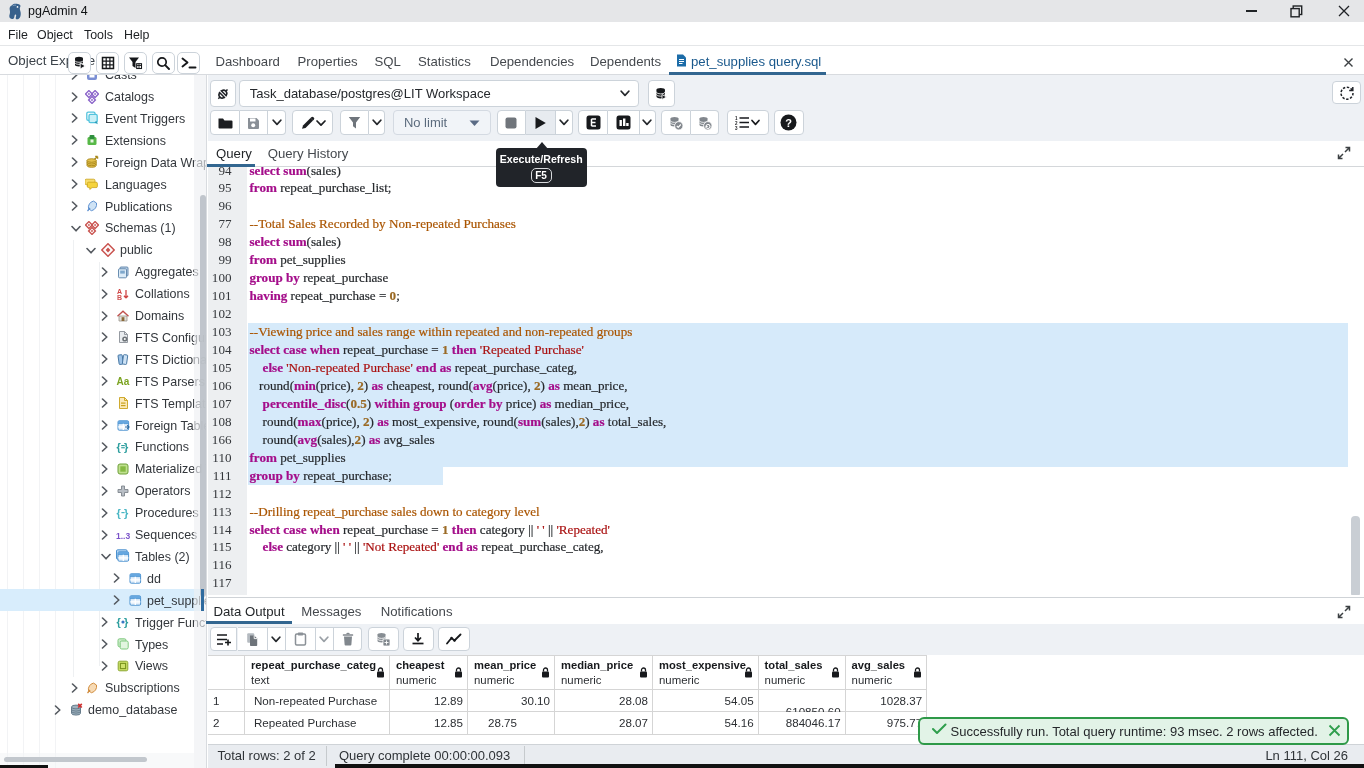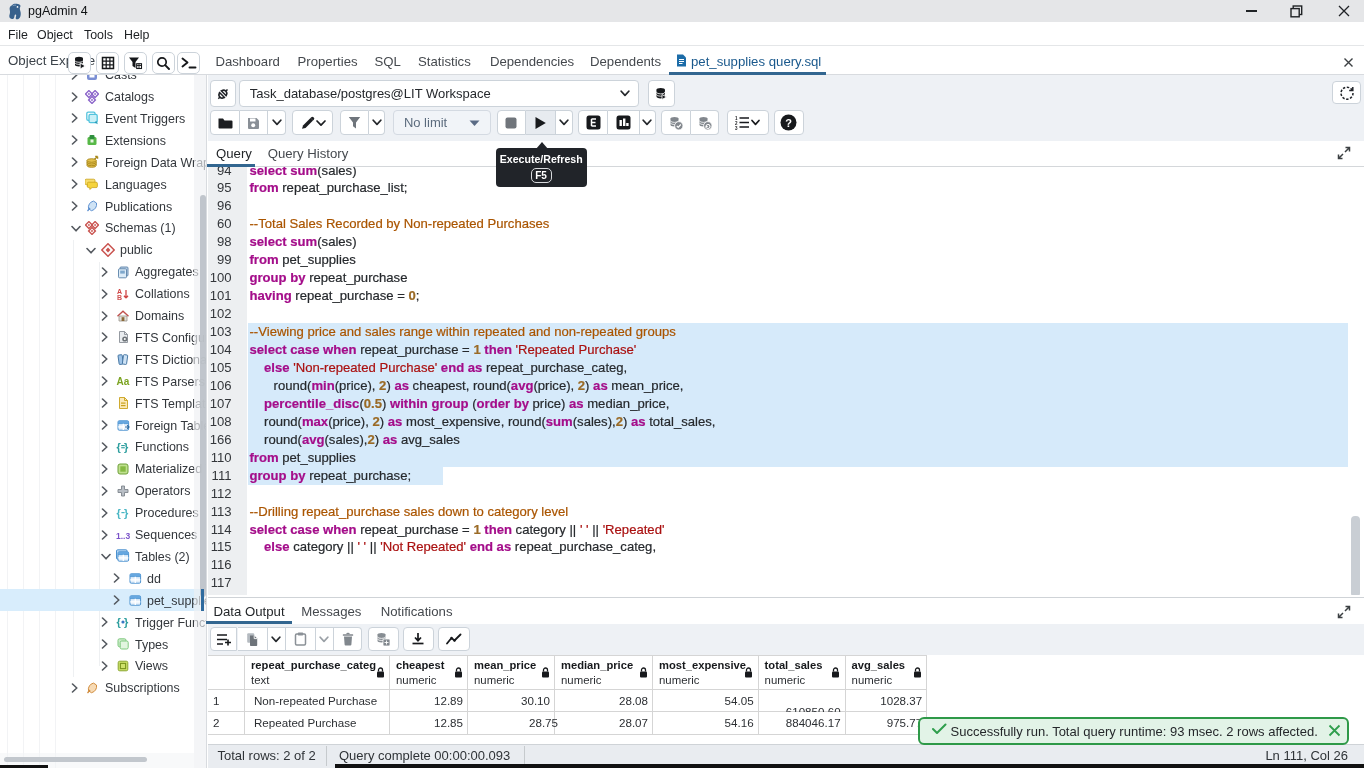--- a/index.html
+++ b/index.html
@@ -1,17 +1,17 @@
 <!DOCTYPE html>
 <html><head><meta charset="utf-8"><style>
 *{margin:0;padding:0;box-sizing:border-box}
 html,body{width:1364px;height:768px;overflow:hidden;background:#fff;
  font-family:"Liberation Sans",sans-serif;-webkit-font-smoothing:antialiased}
 .abs{position:absolute}
-.mono{font-family:Liberation Sans, sans-serif}
+.mono{font-family:Liberation Serif, serif}
 svg{display:block}
 .btn{position:absolute;background:#fff;border:1px solid #ccd3da;border-radius:4px;
  display:flex;align-items:center;justify-content:center}
 .seg{position:absolute;background:#fff;border:1px solid #ccd3da;
  display:flex;align-items:center;justify-content:center}
 .k{color:#a40d8a;font-weight:bold}
 .n{color:#9a6a25;font-weight:bold}
 .s{color:#aa1111}
 .c{color:#aa5500}
 .codeline{position:absolute;left:250px;white-space:pre;-webkit-text-stroke:0.2px;font-size:13.1px;line-height:17.95px;color:#26292d}
@@ -566,20 +566,36 @@
         </svg>
       </span>
       <span class="abs" style="left:85.1px;top:4px">
         <svg width="14" height="14" viewBox="0 0 14 14">
           <path d="M3 9 A6.5 6.5 0 0 1 9.5 2.5 L12 5 A6.5 6.5 0 0 1 5.5 11.5 Z" fill="#f7dbb6" stroke="#d08a3a" stroke-width="0.9" transform="rotate(-12 7 7)"></path>
           <line x1="5" y1="9" x2="2.5" y2="12" stroke="#d08a3a" stroke-width="1.2"></line>
         </svg>
       </span>
       <span class="abs lbl" style="left:104.6px;top:3.5px">Subscriptions</span>
     </div>
+    <div class="trow" style="left:0;top:623.7px;width:207px">
+      <span class="abs" style="left:54.4px;top:6px">
+        <svg width="7" height="10" viewBox="0 0 7 10">
+          <path d="M1.5 1 L5.8 5 L1.5 9" fill="none" stroke="#54595f" stroke-width="1.6" stroke-linecap="round" stroke-linejoin="round"></path>
+        </svg>
+      </span>
+      <span class="abs" style="left:68.9px;top:4px">
+        <svg width="14" height="14" viewBox="0 0 14 14">
+          <path d="M2.5 4 V10.2 A4.5 1.9 0 0 0 11.5 10.2 V4" fill="#9fb2bf" stroke="#5f7585" stroke-width="0.9"></path>
+          <path d="M2.5 6.2 A4.5 1.9 0 0 0 11.5 6.2 M2.5 8.2 A4.5 1.9 0 0 0 11.5 8.2" fill="none" stroke="#5f7585" stroke-width="0.9"></path>
+          <ellipse cx="7" cy="4" rx="4.5" ry="1.9" fill="#9fb2bf" stroke="#5f7585" stroke-width="0.9"></ellipse>
+          <path d="M9.2 0.9 l3.6 3.6 M12.8 0.9 l-3.6 3.6" stroke="#d03030" stroke-width="1.6"></path>
+        </svg>
+      </span>
+      <span class="abs lbl" style="left:88.4px;top:3.5px">demo_database</span>
+    </div>
     <div class="abs" style="left:194px;top:0;width:13px;height:693px;background:rgba(238,240,243,0.65)"></div>
     <div class="abs" style="left:199.5px;top:120px;width:6.5px;height:402px;background:rgba(186,192,199,0.9);border-radius:3px"></div>
     <div class="abs" style="left:0;top:678px;width:194px;height:15px;background:rgba(242,244,246,0.55)"></div>
     <div class="abs" style="left:4px;top:681.5px;width:143px;height:5.5px;background:#c2c7cd;border-radius:3px"></div>
   </div>
 <div class="abs" style="left:201.3px;top:589.3px;width:3px;height:21.9px;background:#2e6a9e;z-index:5"></div>
 <div class="abs" style="left:208px;top:75px;width:1156px;height:66px;background:#eef1f5"></div>
 <div class="btn" style="left:210.4px;top:80px;width:26px;height:27px">
     <svg width="18" height="18" viewBox="0 0 18 18">
       <g transform="rotate(45 9 9)" fill="none" stroke="#202328" stroke-width="1.5">
@@ -725,40 +741,40 @@
 <div class="abs" style="left:208px;top:167px;width:39px;height:428px;background:#edeff1"></div>
 <div class="abs" style="left:208px;top:167px;width:1156px;height:428px;overflow:hidden">
     <div class="abs" style="left:40px;top:156.05px;width:1099.5px;height:143.60px;background:#d6eafa"></div>
     <div class="abs" style="left:40px;top:299.65px;width:195px;height:17.95px;background:#d6eafa"></div>
     <div class="gnum mono" style="left:-1px;top:-5.50px">94</div>
     <div class="codeline mono" style="left:41.5px;top:-5.50px"><span class="k">select</span> <span class="k">sum</span>(sales)</div>
     <div class="gnum mono" style="left:-1px;top:12.45px">95</div>
     <div class="codeline mono" style="left:41.5px;top:12.45px"><span class="k">from</span> repeat_purchase_list;</div>
     <div class="gnum mono" style="left:-1px;top:30.40px">96</div>
     <div class="codeline mono" style="left:41.5px;top:30.40px"></div>
-    <div class="gnum mono" style="left:-1px;top:48.35px">60</div>
+    <div class="gnum mono" style="left:-1px;top:48.35px">77</div>
     <div class="codeline mono" style="left:41.5px;top:48.35px"><span class="c">--Total Sales Recorded by Non-repeated Purchases</span></div>
     <div class="gnum mono" style="left:-1px;top:66.30px">98</div>
     <div class="codeline mono" style="left:41.5px;top:66.30px"><span class="k">select</span> <span class="k">sum</span>(sales)</div>
     <div class="gnum mono" style="left:-1px;top:84.25px">99</div>
     <div class="codeline mono" style="left:41.5px;top:84.25px"><span class="k">from</span> pet_supplies</div>
     <div class="gnum mono" style="left:-1px;top:102.20px">100</div>
     <div class="codeline mono" style="left:41.5px;top:102.20px"><span class="k">group</span> <span class="k">by</span> repeat_purchase</div>
     <div class="gnum mono" style="left:-1px;top:120.15px">101</div>
     <div class="codeline mono" style="left:41.5px;top:120.15px"><span class="k">having</span> repeat_purchase = <span class="n">0</span>;</div>
     <div class="gnum mono" style="left:-1px;top:138.10px">102</div>
     <div class="codeline mono" style="left:41.5px;top:138.10px"></div>
     <div class="gnum mono" style="left:-1px;top:156.05px">103</div>
     <div class="codeline mono" style="left:41.5px;top:156.05px"><span class="c">--Viewing price and sales range within repeated and non-repeated groups</span></div>
     <div class="gnum mono" style="left:-1px;top:174.00px">104</div>
     <div class="codeline mono" style="left:41.5px;top:174.00px"><span class="k">select</span> <span class="k">case</span> <span class="k">when</span> repeat_purchase = <span class="n">1</span> <span class="k">then</span> <span class="s">'Repeated Purchase'</span></div>
     <div class="gnum mono" style="left:-1px;top:191.95px">105</div>
     <div class="codeline mono" style="left:41.5px;top:191.95px">    <span class="k">else</span> <span class="s">'Non-repeated Purchase'</span> <span class="k">end</span> <span class="k">as</span> repeat_purchase_categ,</div>
     <div class="gnum mono" style="left:-1px;top:209.90px">106</div>
-    <div class="codeline mono" style="left:51px;top:209.90px">    round(<span class="k">min</span>(price), <span class="n">2</span>) <span class="k">as</span> cheapest, round(<span class="k">avg</span>(price), <span class="n">2</span>) <span class="k">as</span> mean_price,</div>
+    <div class="codeline mono" style="left:38px;top:209.90px">    round(<span class="k">min</span>(price), <span class="n">2</span>) <span class="k">as</span> cheapest, round(<span class="k">avg</span>(price), <span class="n">2</span>) <span class="k">as</span> mean_price,</div>
     <div class="gnum mono" style="left:-1px;top:227.85px">107</div>
     <div class="codeline mono" style="left:41.5px;top:227.85px">    <span class="k">percentile_disc</span>(<span class="n">0.5</span>) <span class="k">within</span> <span class="k">group</span> (<span class="k">order</span> <span class="k">by</span> price) <span class="k">as</span> median_price,</div>
     <div class="gnum mono" style="left:-1px;top:245.80px">108</div>
     <div class="codeline mono" style="left:41.5px;top:245.80px">    round(<span class="k">max</span>(price), <span class="n">2</span>) <span class="k">as</span> most_expensive, round(<span class="k">sum</span>(sales),<span class="n">2</span>) <span class="k">as</span> total_sales,</div>
     <div class="gnum mono" style="left:-1px;top:263.75px">166</div>
     <div class="codeline mono" style="left:41.5px;top:263.75px">    round(<span class="k">avg</span>(sales),<span class="n">2</span>) <span class="k">as</span> avg_sales</div>
     <div class="gnum mono" style="left:-1px;top:281.70px">110</div>
     <div class="codeline mono" style="left:41.5px;top:281.70px"><span class="k">from</span> pet_supplies</div>
     <div class="gnum mono" style="left:-1px;top:299.65px">111</div>
     <div class="codeline mono" style="left:41.5px;top:299.65px"><span class="k">group</span> <span class="k">by</span> repeat_purchase;</div>
@@ -940,21 +956,21 @@
 <div class="abs" style="left:845.6px;top:689.5px;width:81.60000000000002px;height:22.7px;border-right:1px solid #d5d5d5;border-bottom:1px solid #d5d5d5"></div>
 <div class="abs" style="left:845.6px;top:693.5px;width:76.60000000000002px;text-align:right;font-size:11.6px;color:#2c2f33">1028.37</div>
 <div class="abs" style="left:208px;top:712.2px;width:719.2px;height:22.7px;background:#fff"></div>
 <div class="abs" style="left:208px;top:712.2px;width:37px;height:22.7px;border-right:1px solid #d5d5d5;border-bottom:1px solid #d5d5d5"></div>
 <div class="abs" style="left:213px;top:716.2px;font-size:11.6px;color:#2c2f33">2</div>
 <div class="abs" style="left:245px;top:712.2px;width:145px;height:22.7px;border-right:1px solid #d5d5d5;border-bottom:1px solid #d5d5d5"></div>
 <div class="abs" style="left:254px;top:716.2px;font-size:11.6px;color:#2c2f33">Repeated Purchase</div>
 <div class="abs" style="left:390px;top:712.2px;width:78px;height:22.7px;border-right:1px solid #d5d5d5;border-bottom:1px solid #d5d5d5"></div>
 <div class="abs" style="left:390px;top:716.2px;width:73px;text-align:right;font-size:11.6px;color:#2c2f33">12.85</div>
 <div class="abs" style="left:468px;top:712.2px;width:87px;height:22.7px;border-right:1px solid #d5d5d5;border-bottom:1px solid #d5d5d5"></div>
-<div class="abs" style="left:476px;top:716.2px;width:82px;text-align:right;font-size:11.6px;color:#2c2f33">28.75</div>
+<div class="abs" style="left:488px;top:716.2px;width:82px;text-align:left;font-size:11.6px;color:#2c2f33">28.75</div>
 <div class="abs" style="left:555px;top:712.2px;width:98px;height:22.7px;border-right:1px solid #d5d5d5;border-bottom:1px solid #d5d5d5"></div>
 <div class="abs" style="left:555px;top:716.2px;width:93px;text-align:right;font-size:11.6px;color:#2c2f33">28.07</div>
 <div class="abs" style="left:653px;top:712.2px;width:105.60000000000002px;height:22.7px;border-right:1px solid #d5d5d5;border-bottom:1px solid #d5d5d5"></div>
 <div class="abs" style="left:653px;top:716.2px;width:100.60000000000002px;text-align:right;font-size:11.6px;color:#2c2f33">54.16</div>
 <div class="abs" style="left:758.6px;top:712.2px;width:87.0px;height:22.7px;border-right:1px solid #d5d5d5;border-bottom:1px solid #d5d5d5"></div>
 <div class="abs" style="left:758.6px;top:716.2px;width:82.0px;text-align:right;font-size:11.6px;color:#2c2f33">884046.17</div>
 <div class="abs" style="left:845.6px;top:712.2px;width:81.60000000000002px;height:22.7px;border-right:1px solid #d5d5d5;border-bottom:1px solid #d5d5d5"></div>
 <div class="abs" style="left:845.6px;top:716.2px;width:76.60000000000002px;text-align:right;font-size:11.6px;color:#2c2f33">975.77</div>
 <div class="abs" style="left:208px;top:744px;width:1156px;height:24px;background:#e9ecf0;border-top:1px solid #cfd3d7"></div>
 <div class="abs" style="left:217.5px;top:748px;font-size:13px;color:#2f3337">Total rows: 2 of 2</div>

